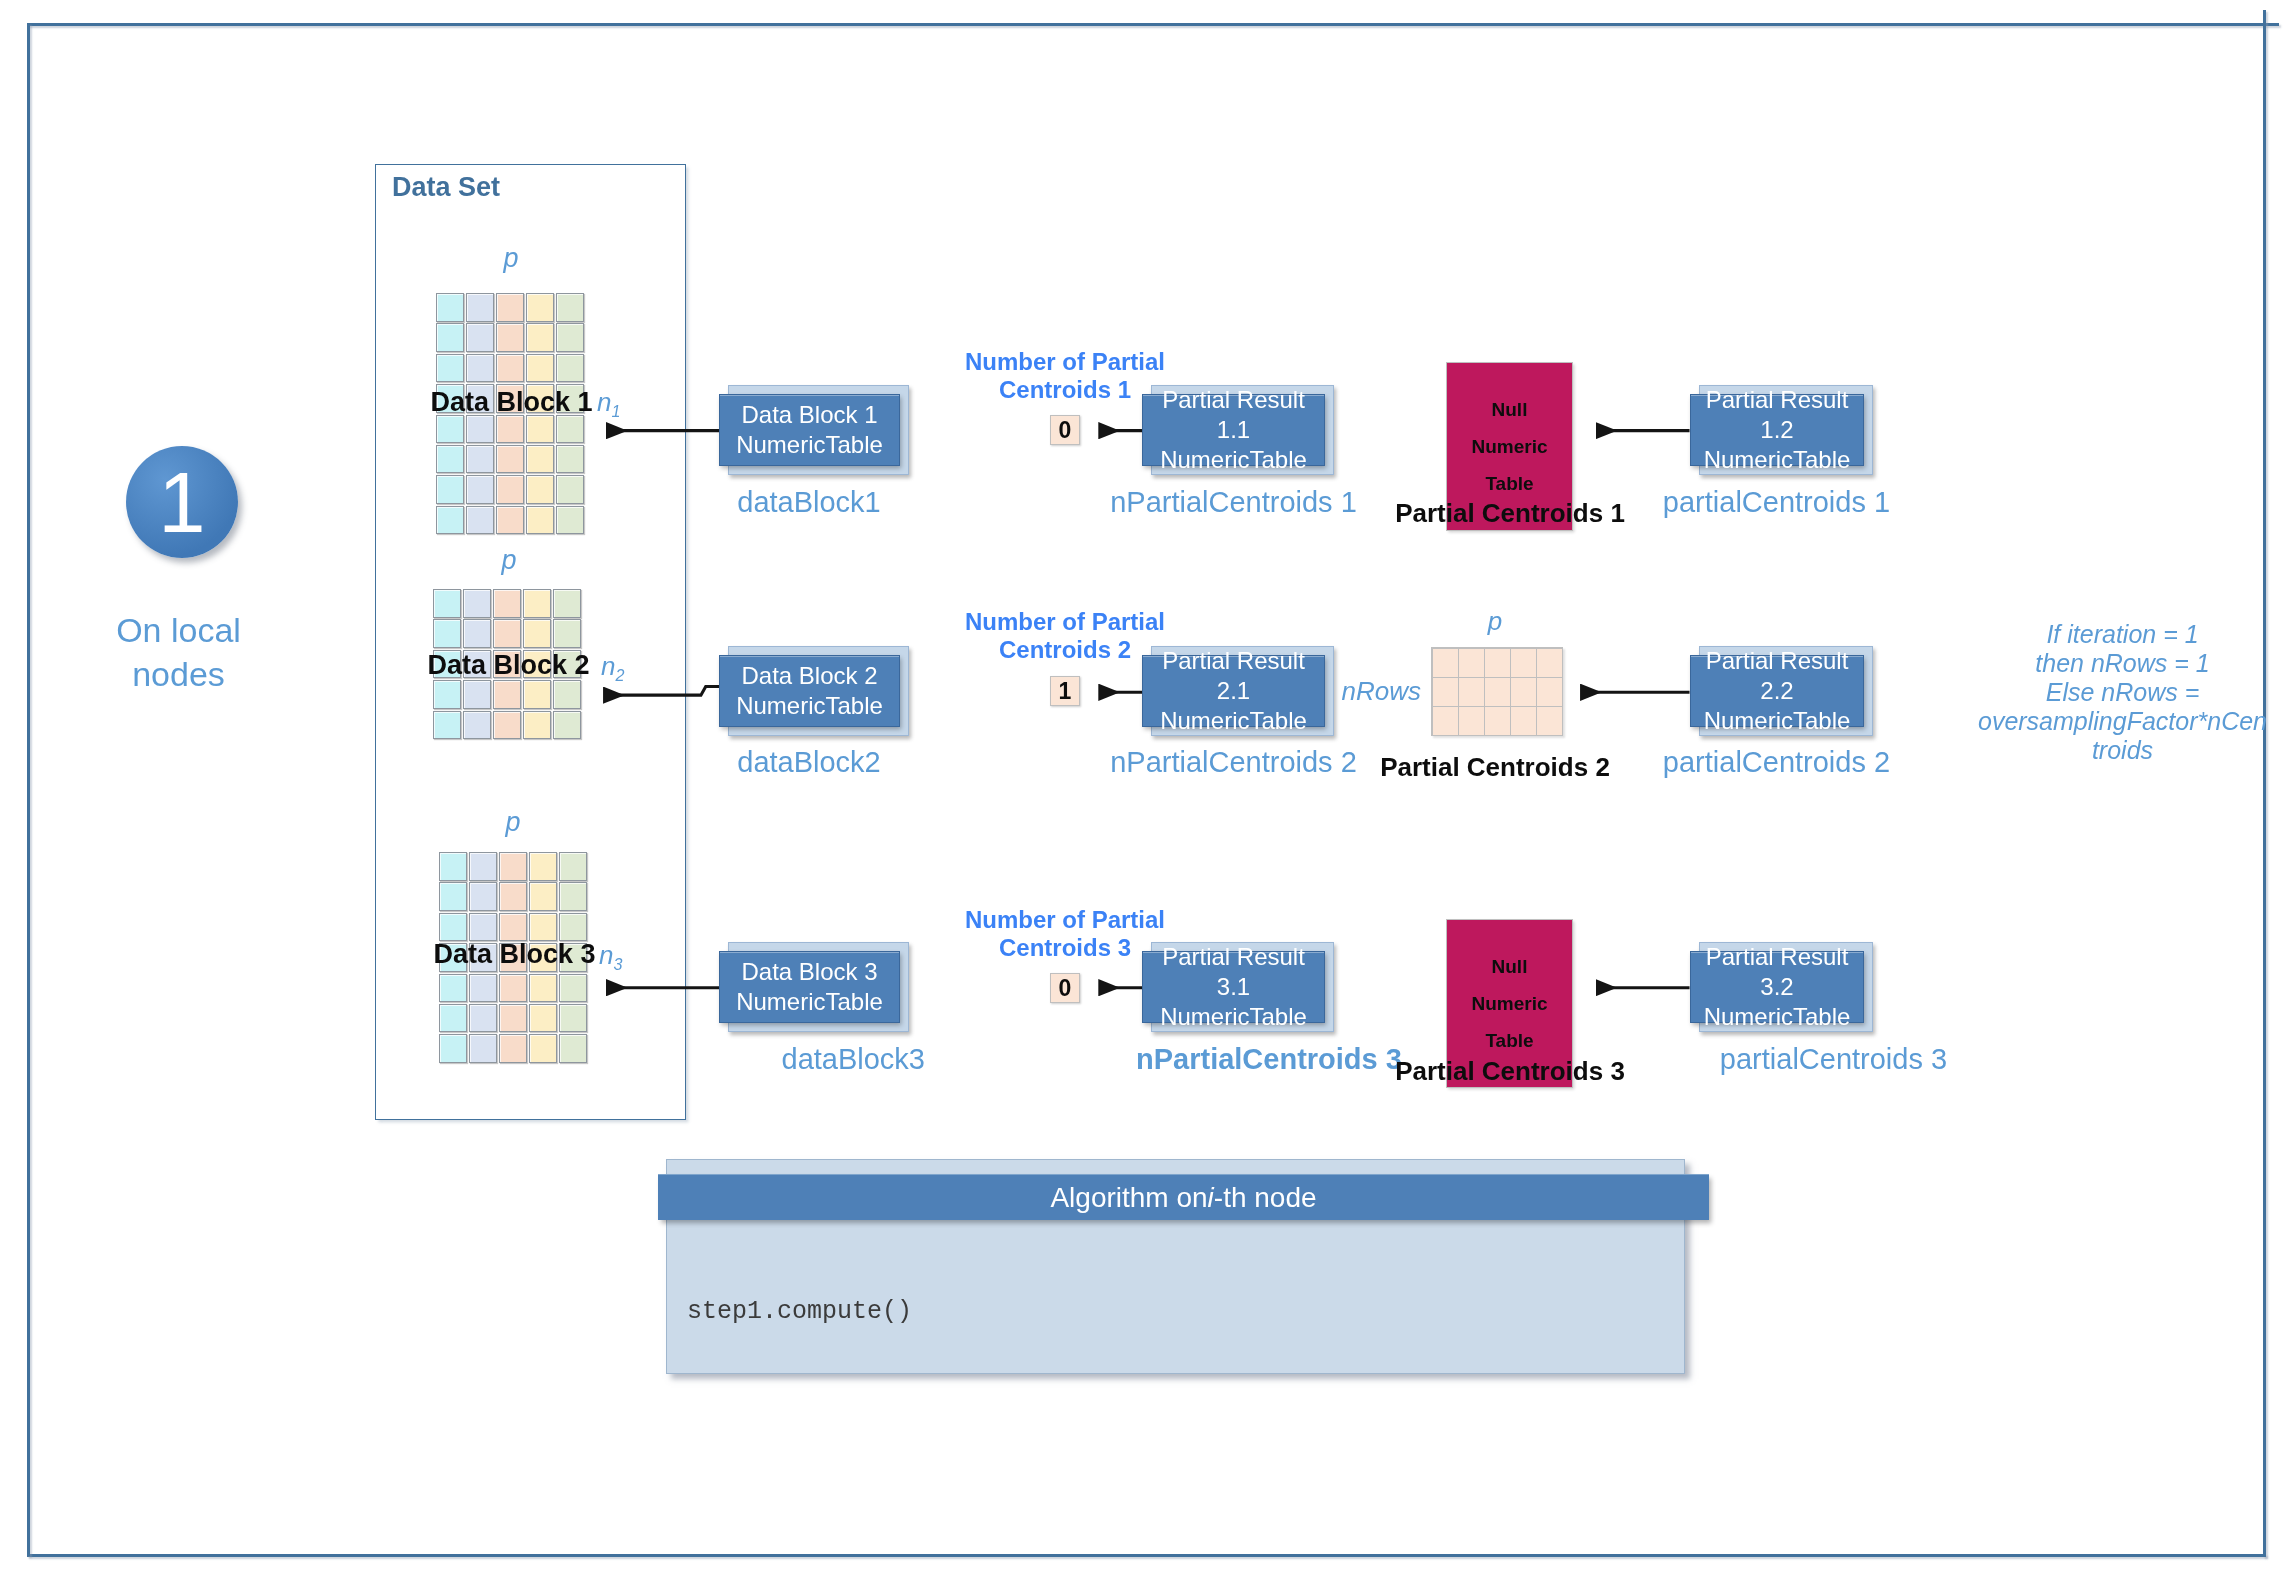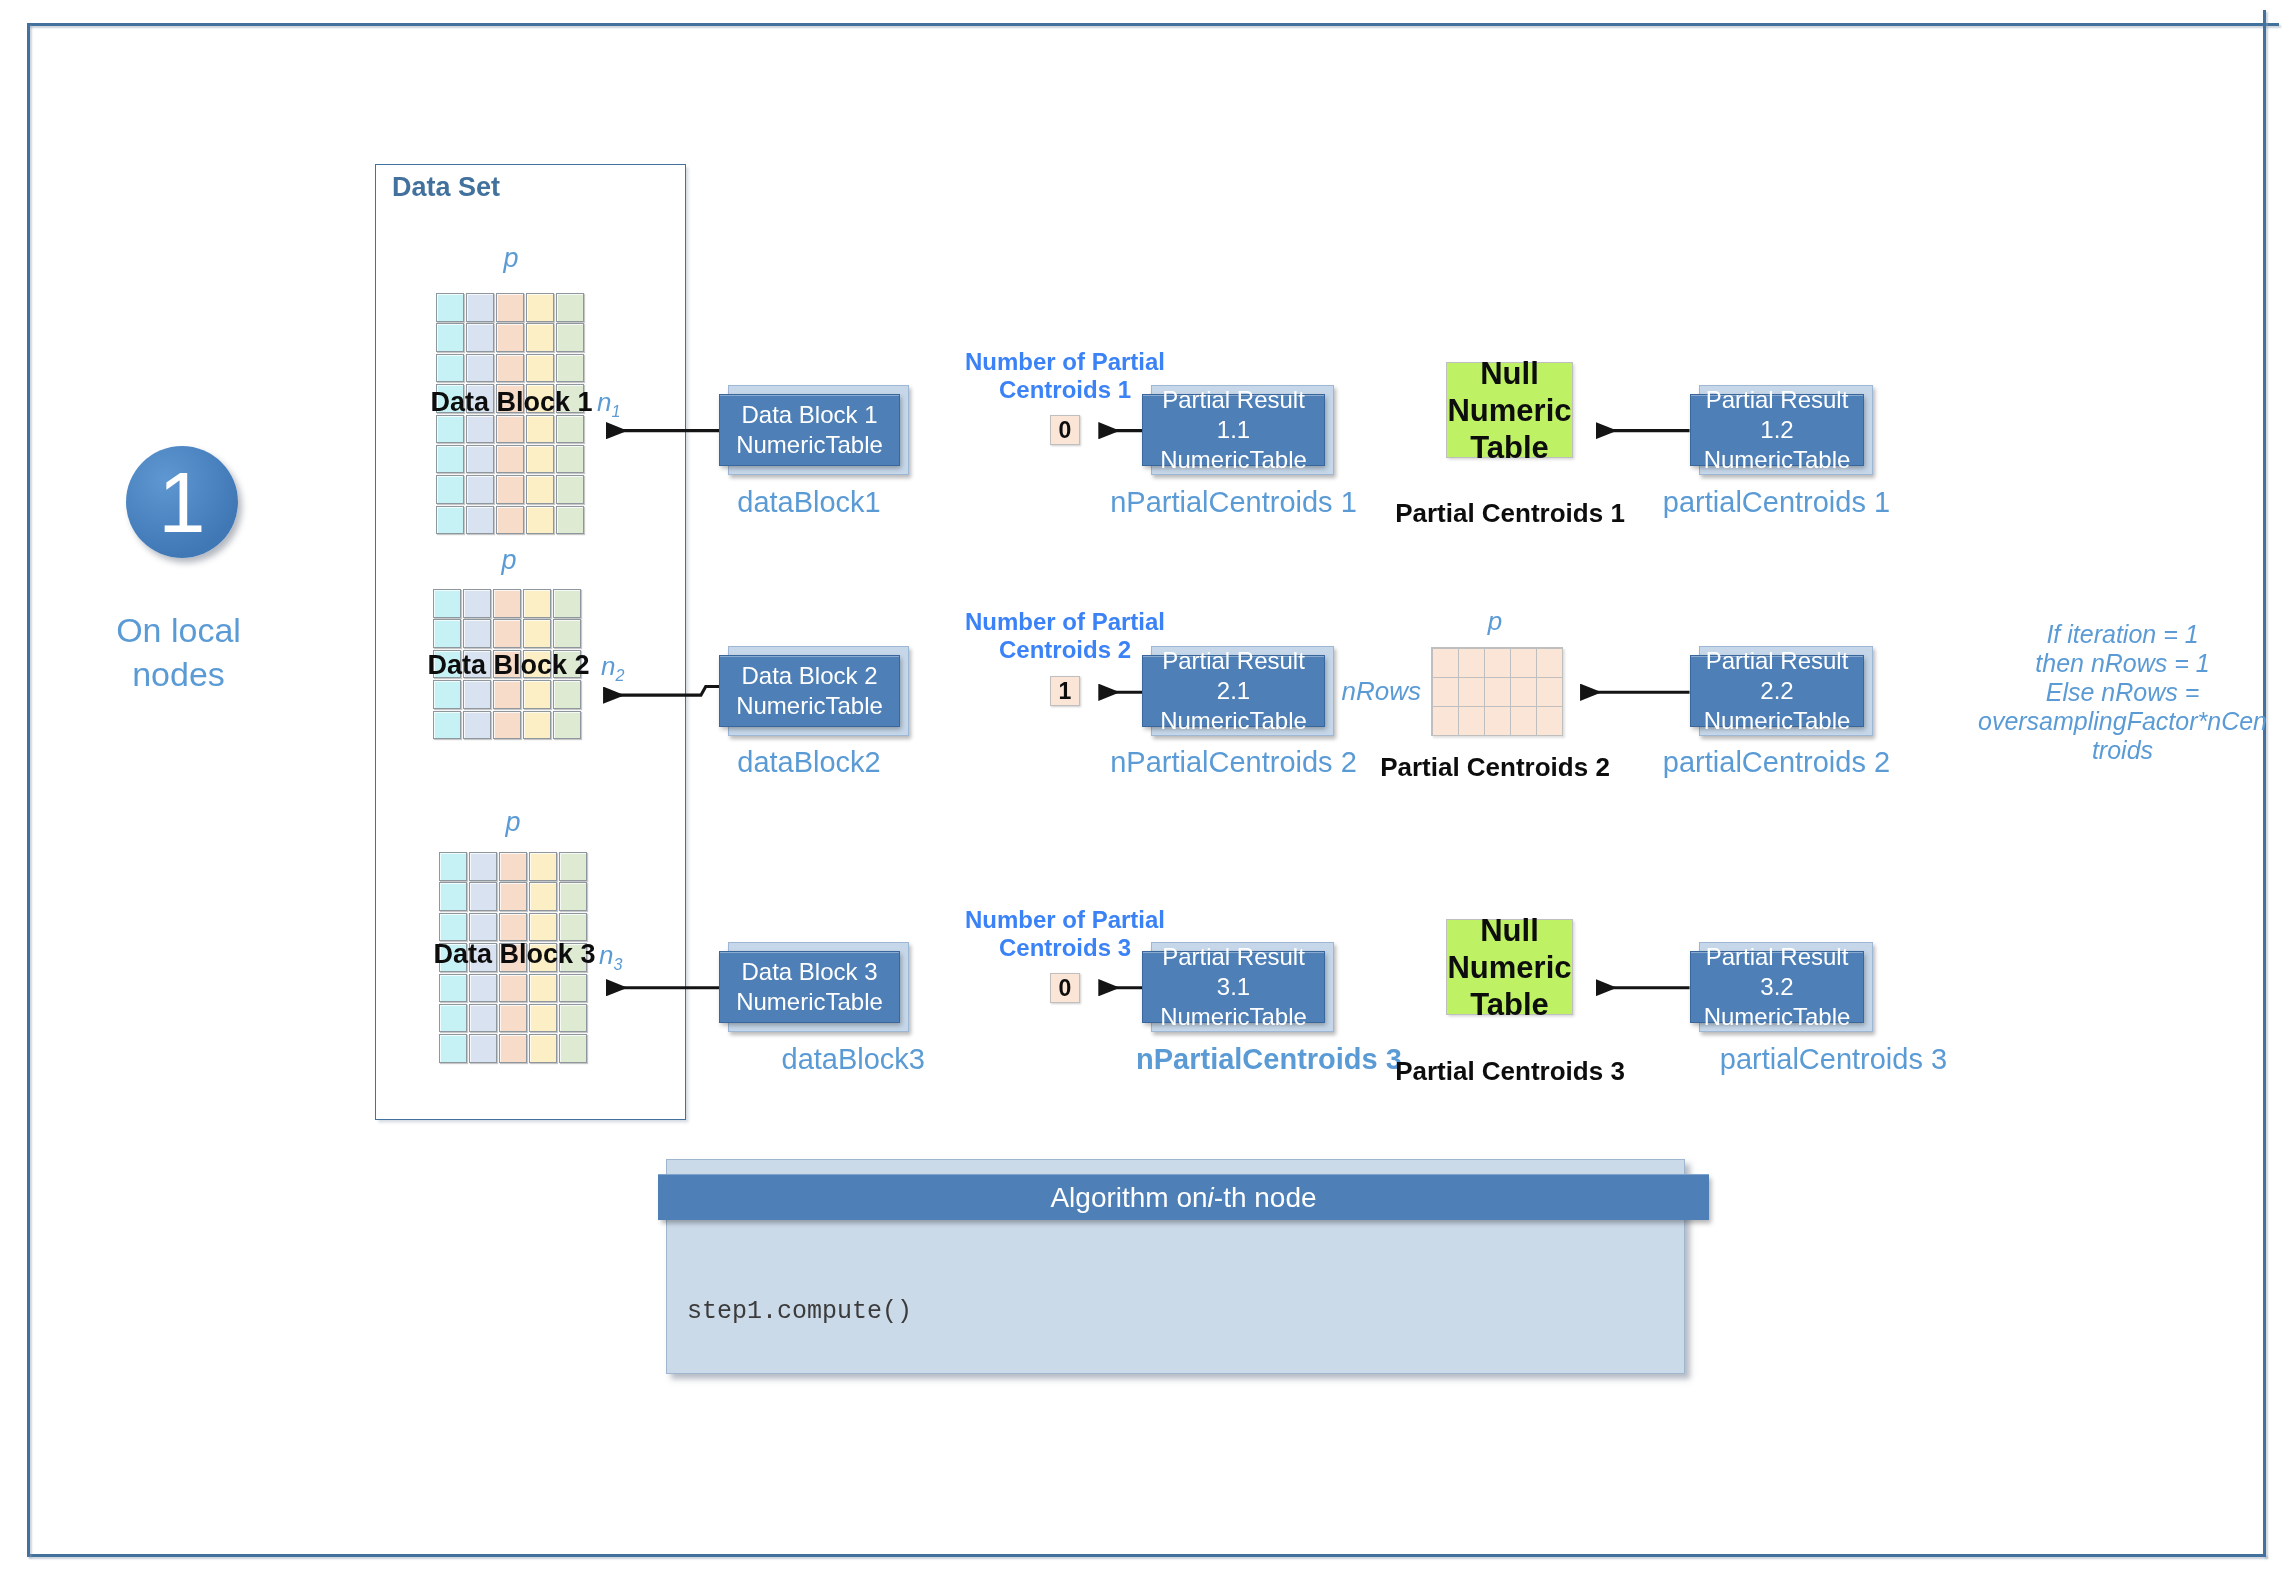--- a/index.html
+++ b/index.html
@@ -34,23 +34,23 @@
               border:1px solid #9DB7D5;box-shadow:1.9px 2.9px 3.9px rgba(0,0,0,.28);}
   .sbox .front{position:absolute;inset:0;background:#4E80B7;border:1px solid #3A679B;
                box-shadow:inset 0 1px 0 rgba(255,255,255,.35),1.9px 2.9px 4.8px rgba(0,0,0,.3);
                color:#fff;display:flex;align-items:center;justify-content:center;text-align:center;
                font-size:24px;line-height:30px;}
   .cap{position:absolute;color:#5B9BD5;font-size:29px;text-align:center;white-space:nowrap;}
   .heading{position:absolute;width:270px;text-align:center;font-size:24px;line-height:28px;font-weight:700;color:#3b82f6;}
   .chip{position:absolute;width:30px;height:30px;background:#FBE5D6;border:1.9px solid #BFBFBF;
         box-shadow:1px 1px 1.9px rgba(0,0,0,.2);display:flex;align-items:center;justify-content:center;
         font-size:23px;font-weight:700;color:#0d0d0d;box-sizing:border-box;}
-  .nullbox{position:absolute;width:127px;height:96px;background:#bef264;border:1.9px solid #BFBFBF;
+  .nullbox{position:absolute;width:127px;height:169px;background:#be185d;border:1.9px solid #BFBFBF;
            box-shadow:1.9px 1.9px 2.9px rgba(0,0,0,.18);display:flex;align-items:center;justify-content:center;
-           text-align:center;font-size:31px;line-height:37px;font-weight:700;color:#0d0d0d;box-sizing:border-box;}
+           text-align:center;font-size:19px;line-height:37px;font-weight:700;color:#0d0d0d;box-sizing:border-box;}
   .outcap{position:absolute;width:290px;text-align:center;font-size:26px;font-weight:700;color:#0d0d0d;white-space:nowrap;}
   .note{position:absolute;left:1968px;top:620px;width:309px;text-align:center;
         color:#5B9BD5;font-size:25px;line-height:29px;font-style:italic;}
   
   .alg-panel{position:absolute;left:666px;top:1159px;width:1019px;height:215px;background:#CBDAE9;
              border:1px solid #9FB6CE;box-shadow:4.8px 4.8px 5.8px rgba(110,120,140,.5);box-sizing:border-box;}
   .alg-header{position:absolute;left:658px;top:1174px;width:1051px;height:45px;background:#4E80B7;
               border-top:1px solid #7FA5CC;box-shadow:2.9px 3.9px 4.8px rgba(0,0,0,.3);
               display:flex;align-items:center;justify-content:center;color:#fff;font-size:28px;}
   .alg-code{position:absolute;left:687px;top:1239px;width:975px;

